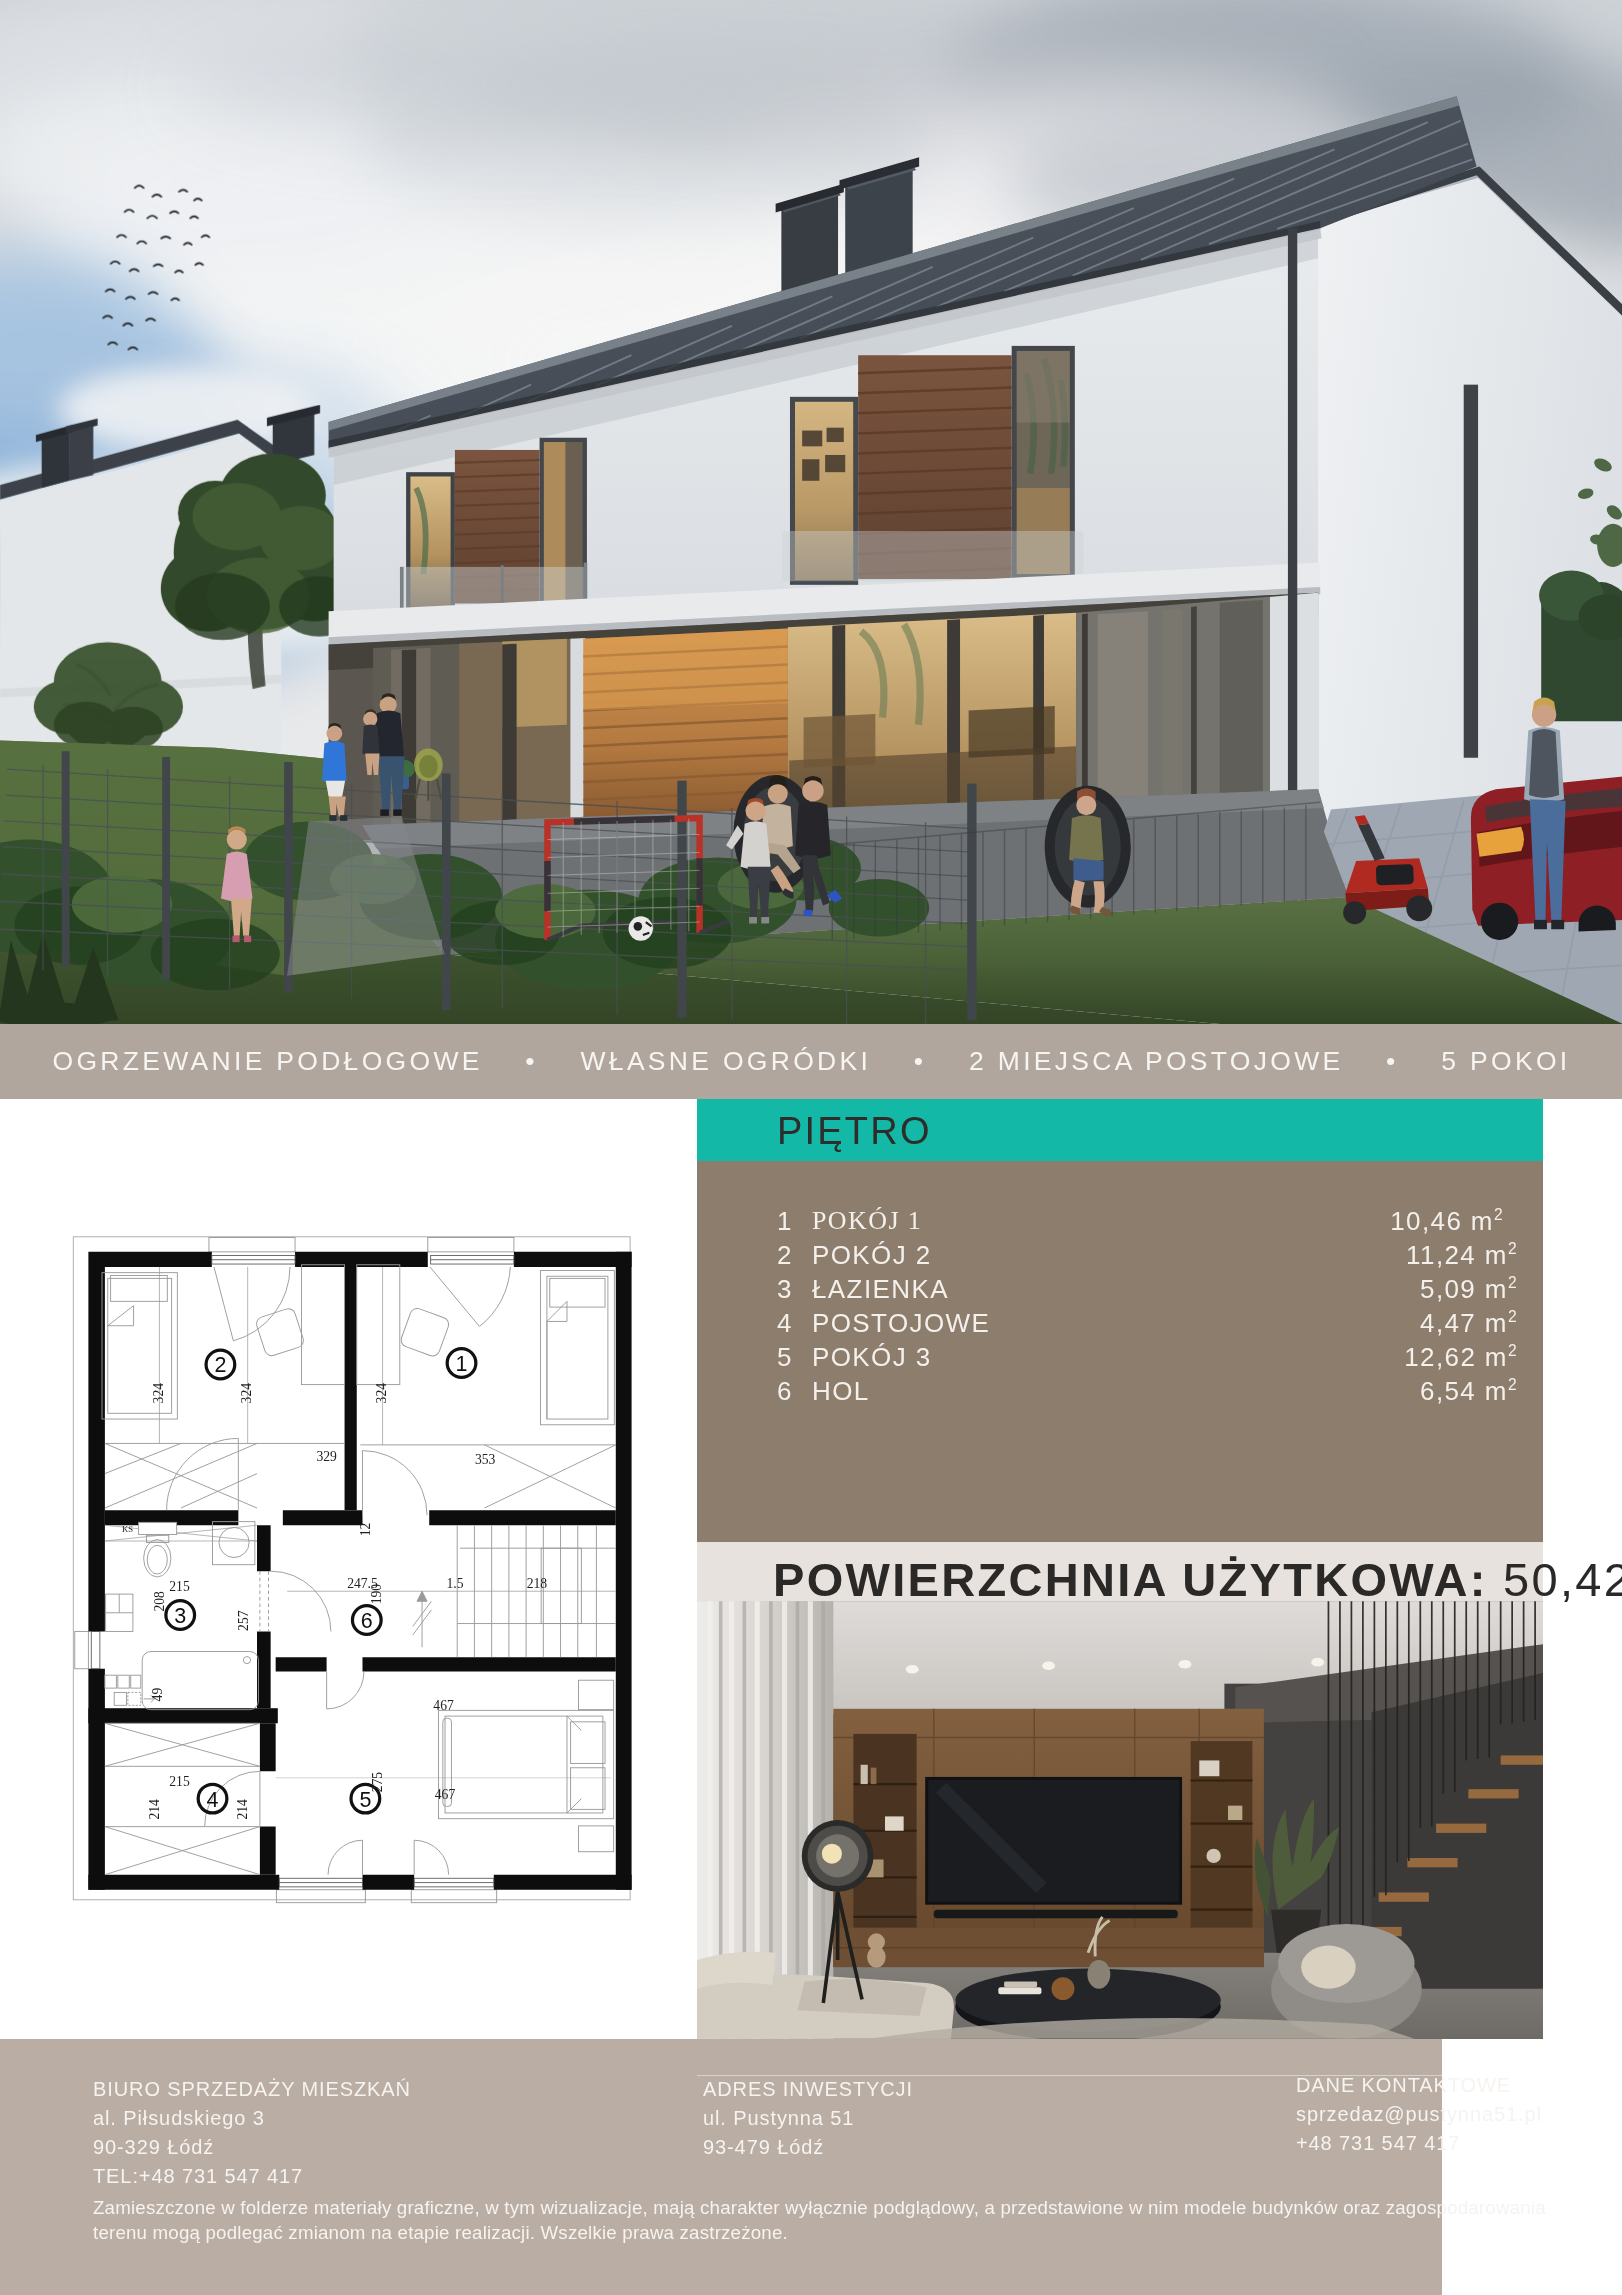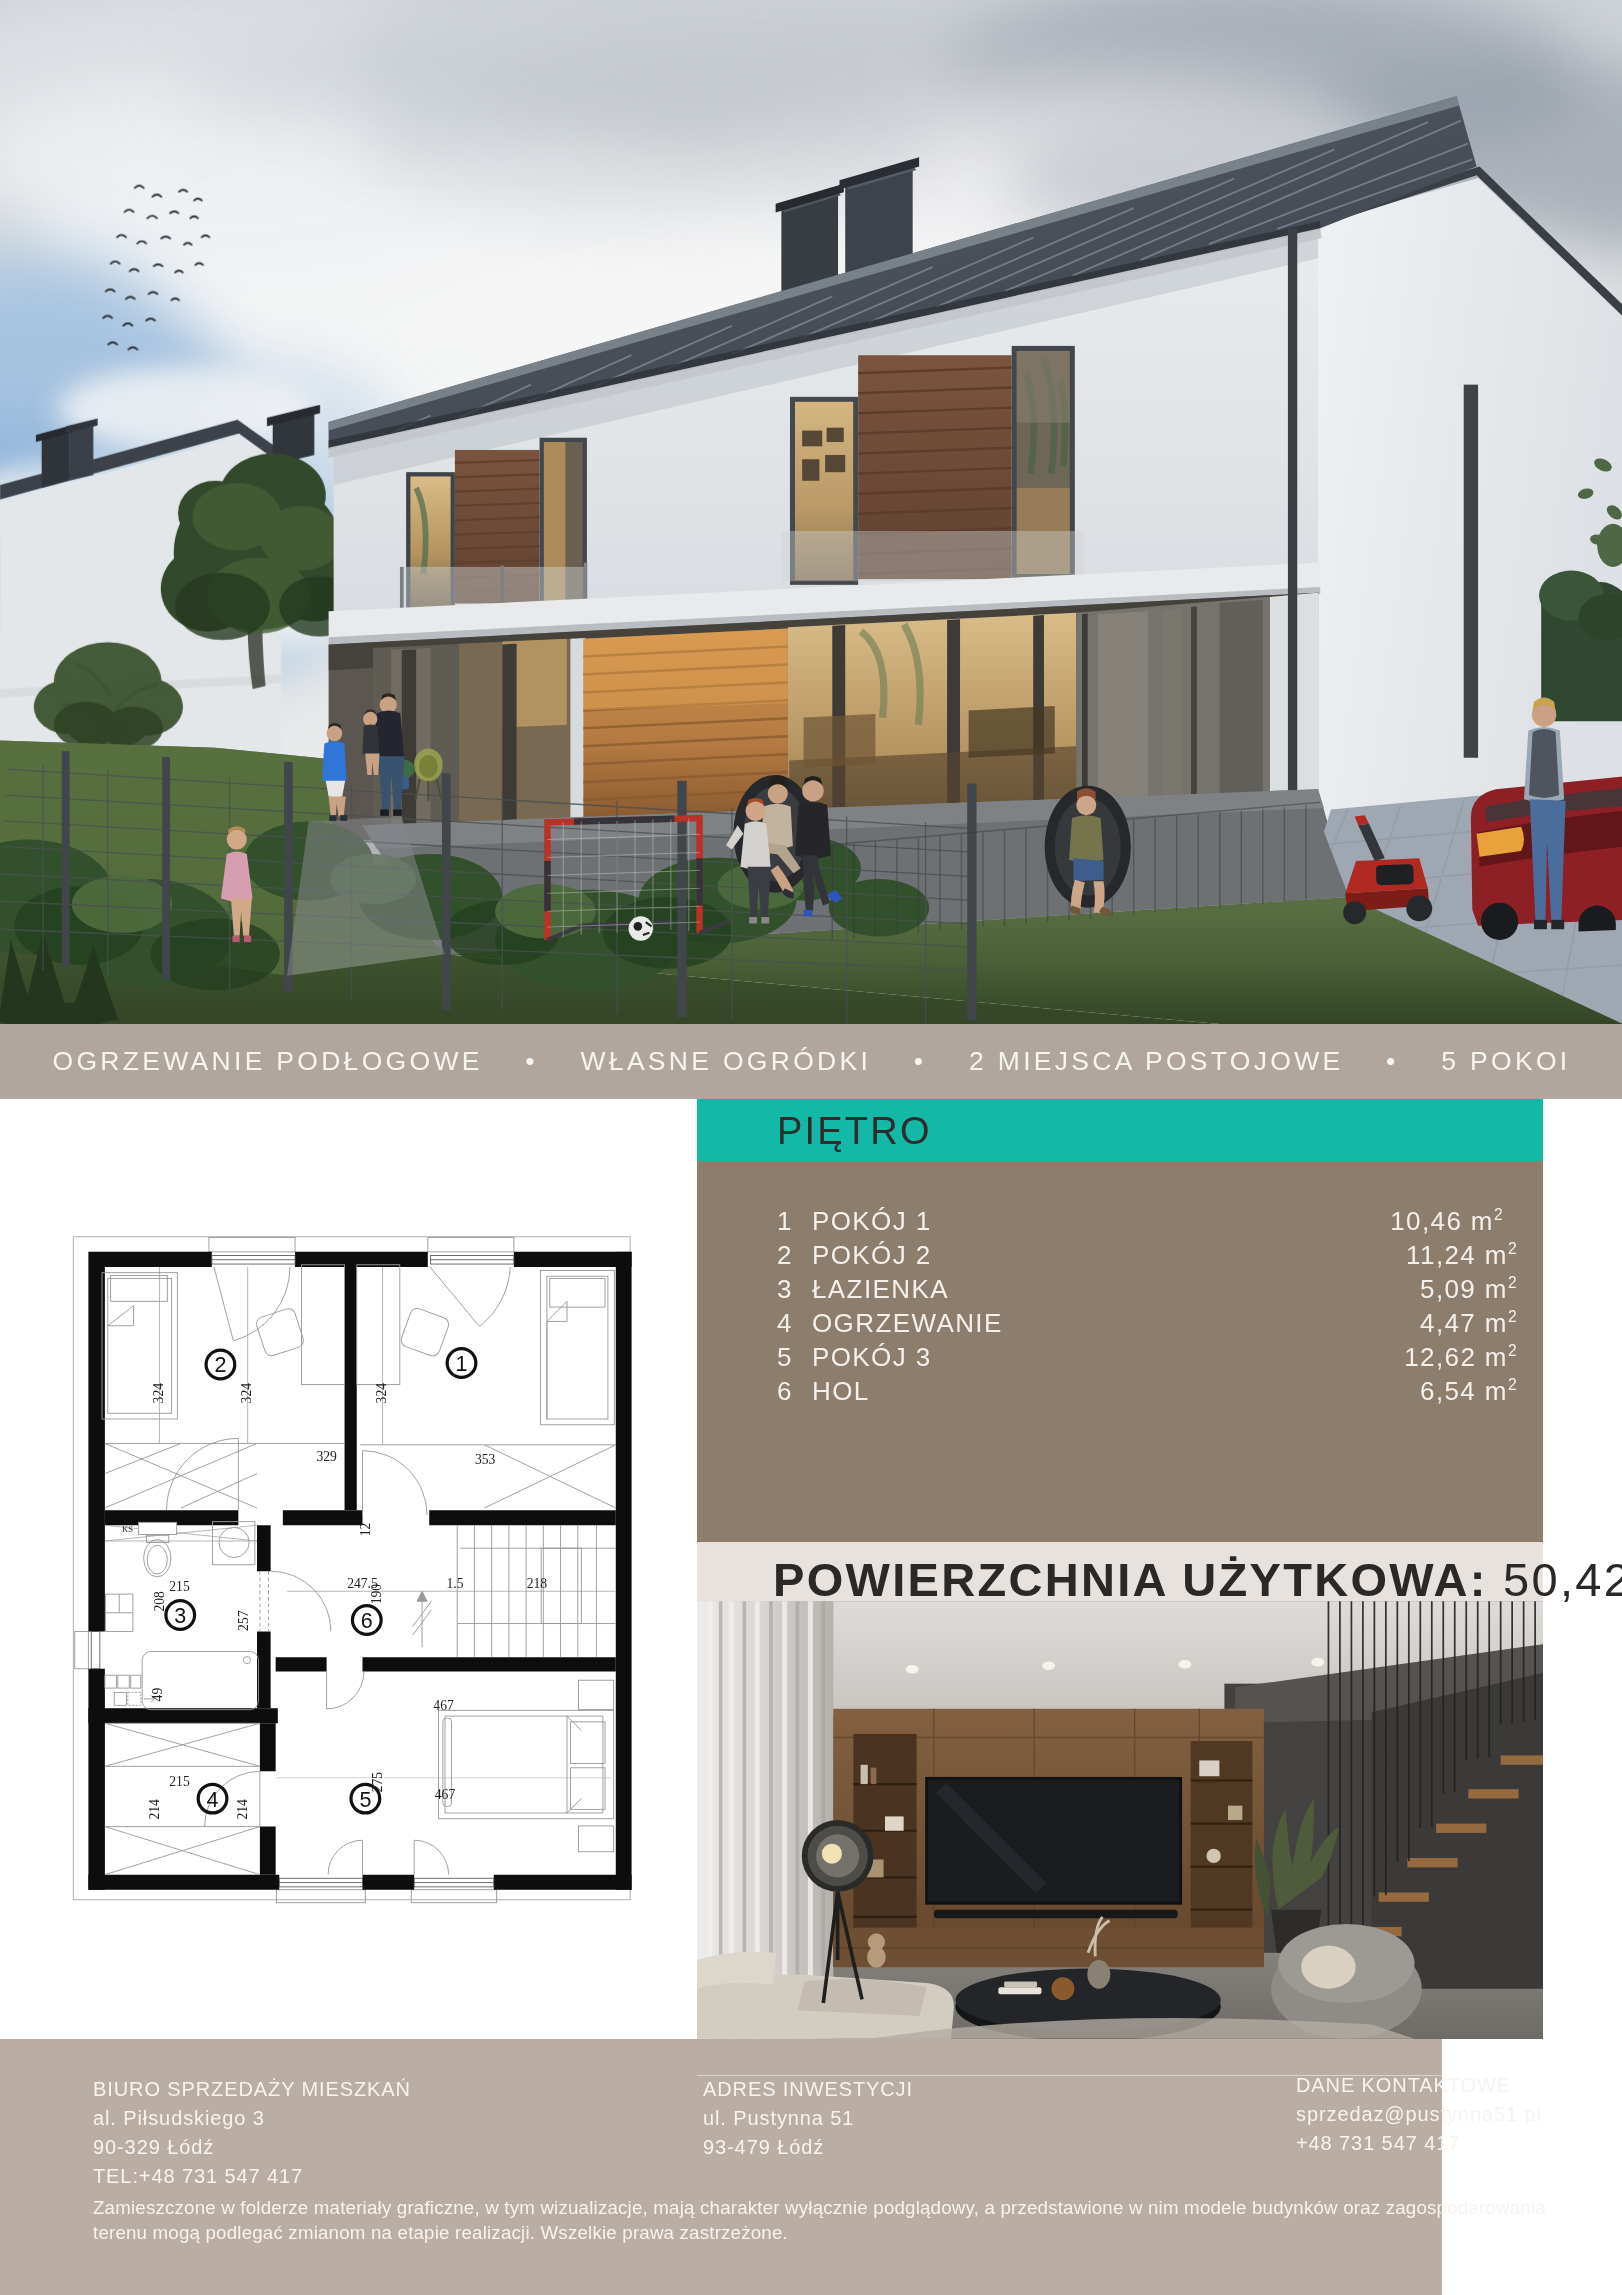--- a/index.html
+++ b/index.html
@@ -782,36 +782,36 @@
 </div>
 
 <div class="abs" style="left:697px;top:1099px;width:846px;height:62px;background:#14b8a6;color:#2f2d2b;font-size:38px;letter-spacing:2.2px;">
     <span style="position:absolute;left:80px;top:10.8px;">PIĘTRO</span>
   </div>
 
 <div class="abs" style="left:697px;top:1161px;width:846px;height:382px;background:#8d7d6d;color:#f4f0ec;font-size:26px;letter-spacing:1.4px;">
   <div style="position:absolute;top:45px;left:0;width:100%;">
     <div style="position:relative;height:34px;">
         <span style="position:absolute;left:80px;">1</span>
-        <span style="position:absolute;left:115px;">POKÓJ 1</span>
+        <span style="position:absolute;left:115px;font-family:Liberation Serif, serif;">POKÓJ 1</span>
         <span style="position:absolute;right:39px;margin-left:24px;">10,46 m<sup style="font-size:60%;">2</sup></span>
       </div>
     <div style="position:relative;height:34px;">
         <span style="position:absolute;left:80px;">2</span>
         <span style="position:absolute;left:115px;">POKÓJ 2</span>
         <span style="position:absolute;right:25px;">11,24 m<sup style="font-size:60%;">2</sup></span>
       </div>
     <div style="position:relative;height:34px;">
         <span style="position:absolute;left:80px;">3</span>
         <span style="position:absolute;left:115px;">ŁAZIENKA</span>
         <span style="position:absolute;right:25px;">5,09 m<sup style="font-size:60%;">2</sup></span>
       </div>
     <div style="position:relative;height:34px;">
         <span style="position:absolute;left:80px;">4</span>
-        <span style="position:absolute;left:115px;">OGRZEWANIE</span>
+        <span style="position:absolute;left:115px;">POSTOJOWE</span>
         <span style="position:absolute;right:25px;">4,47 m<sup style="font-size:60%;">2</sup></span>
       </div>
     <div style="position:relative;height:34px;">
         <span style="position:absolute;left:80px;">5</span>
         <span style="position:absolute;left:115px;">POKÓJ 3</span>
         <span style="position:absolute;right:25px;">12,62 m<sup style="font-size:60%;">2</sup></span>
       </div>
     <div style="position:relative;height:34px;">
         <span style="position:absolute;left:80px;">6</span>
         <span style="position:absolute;left:115px;">HOL</span>

